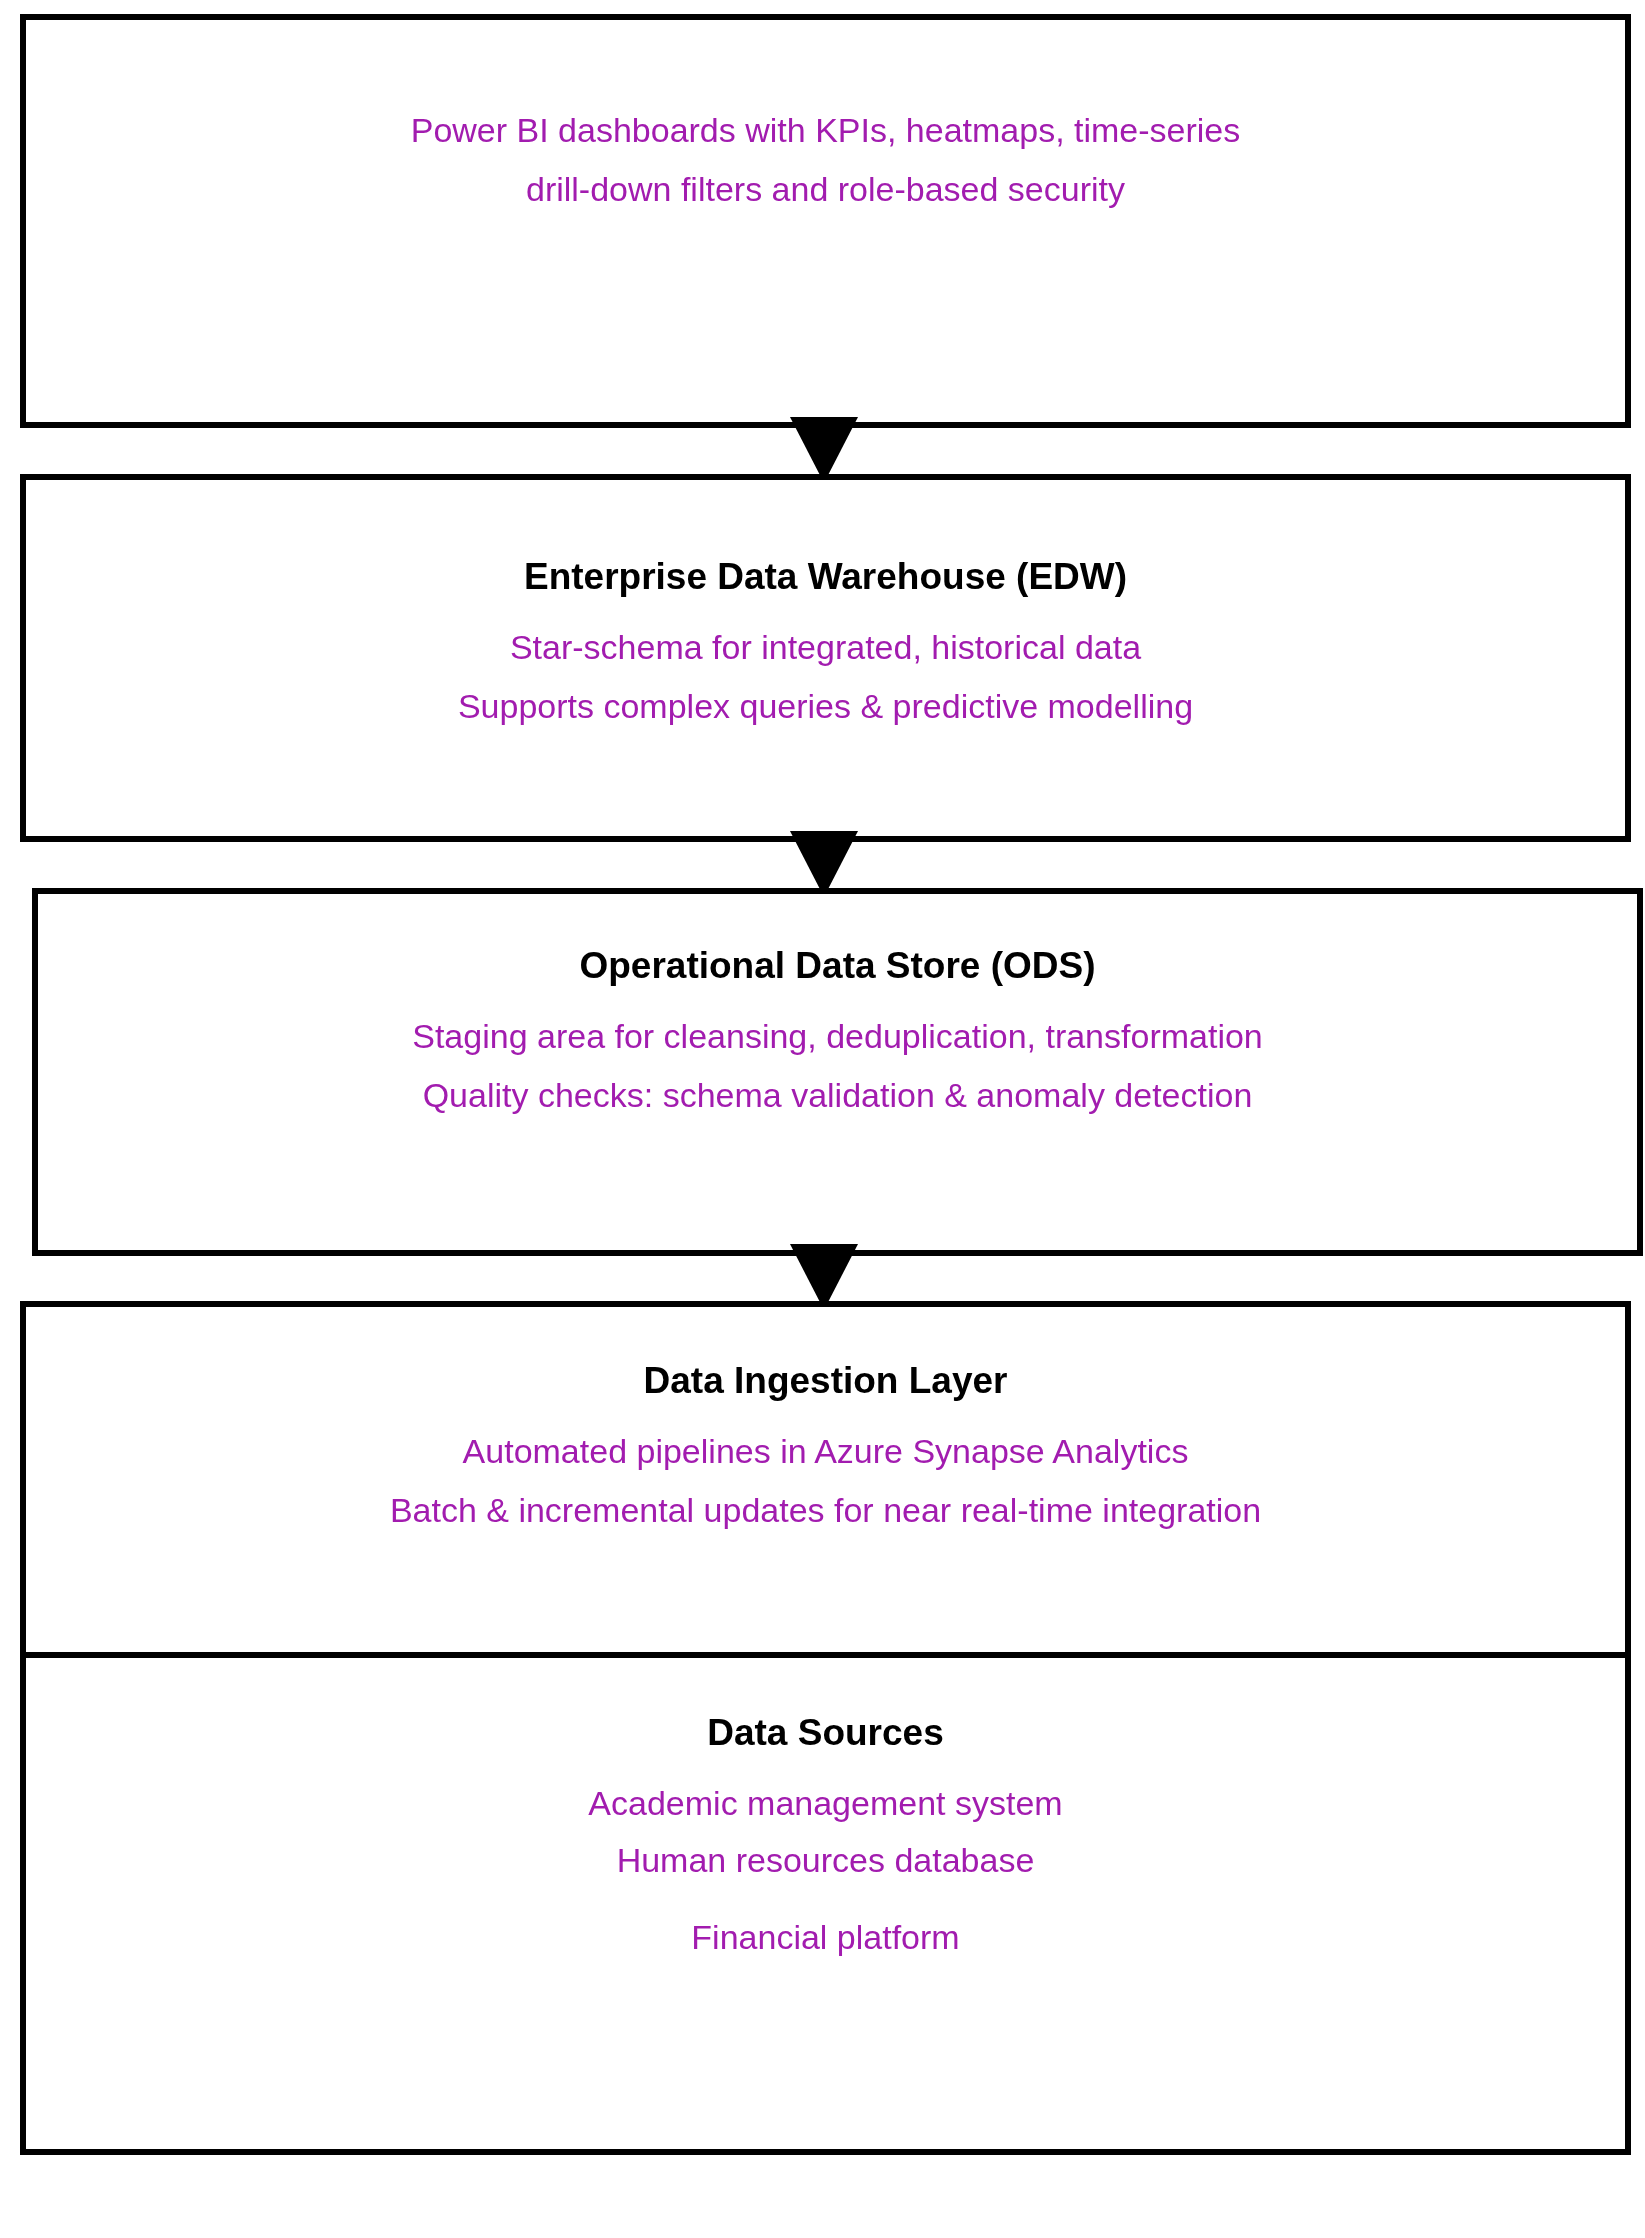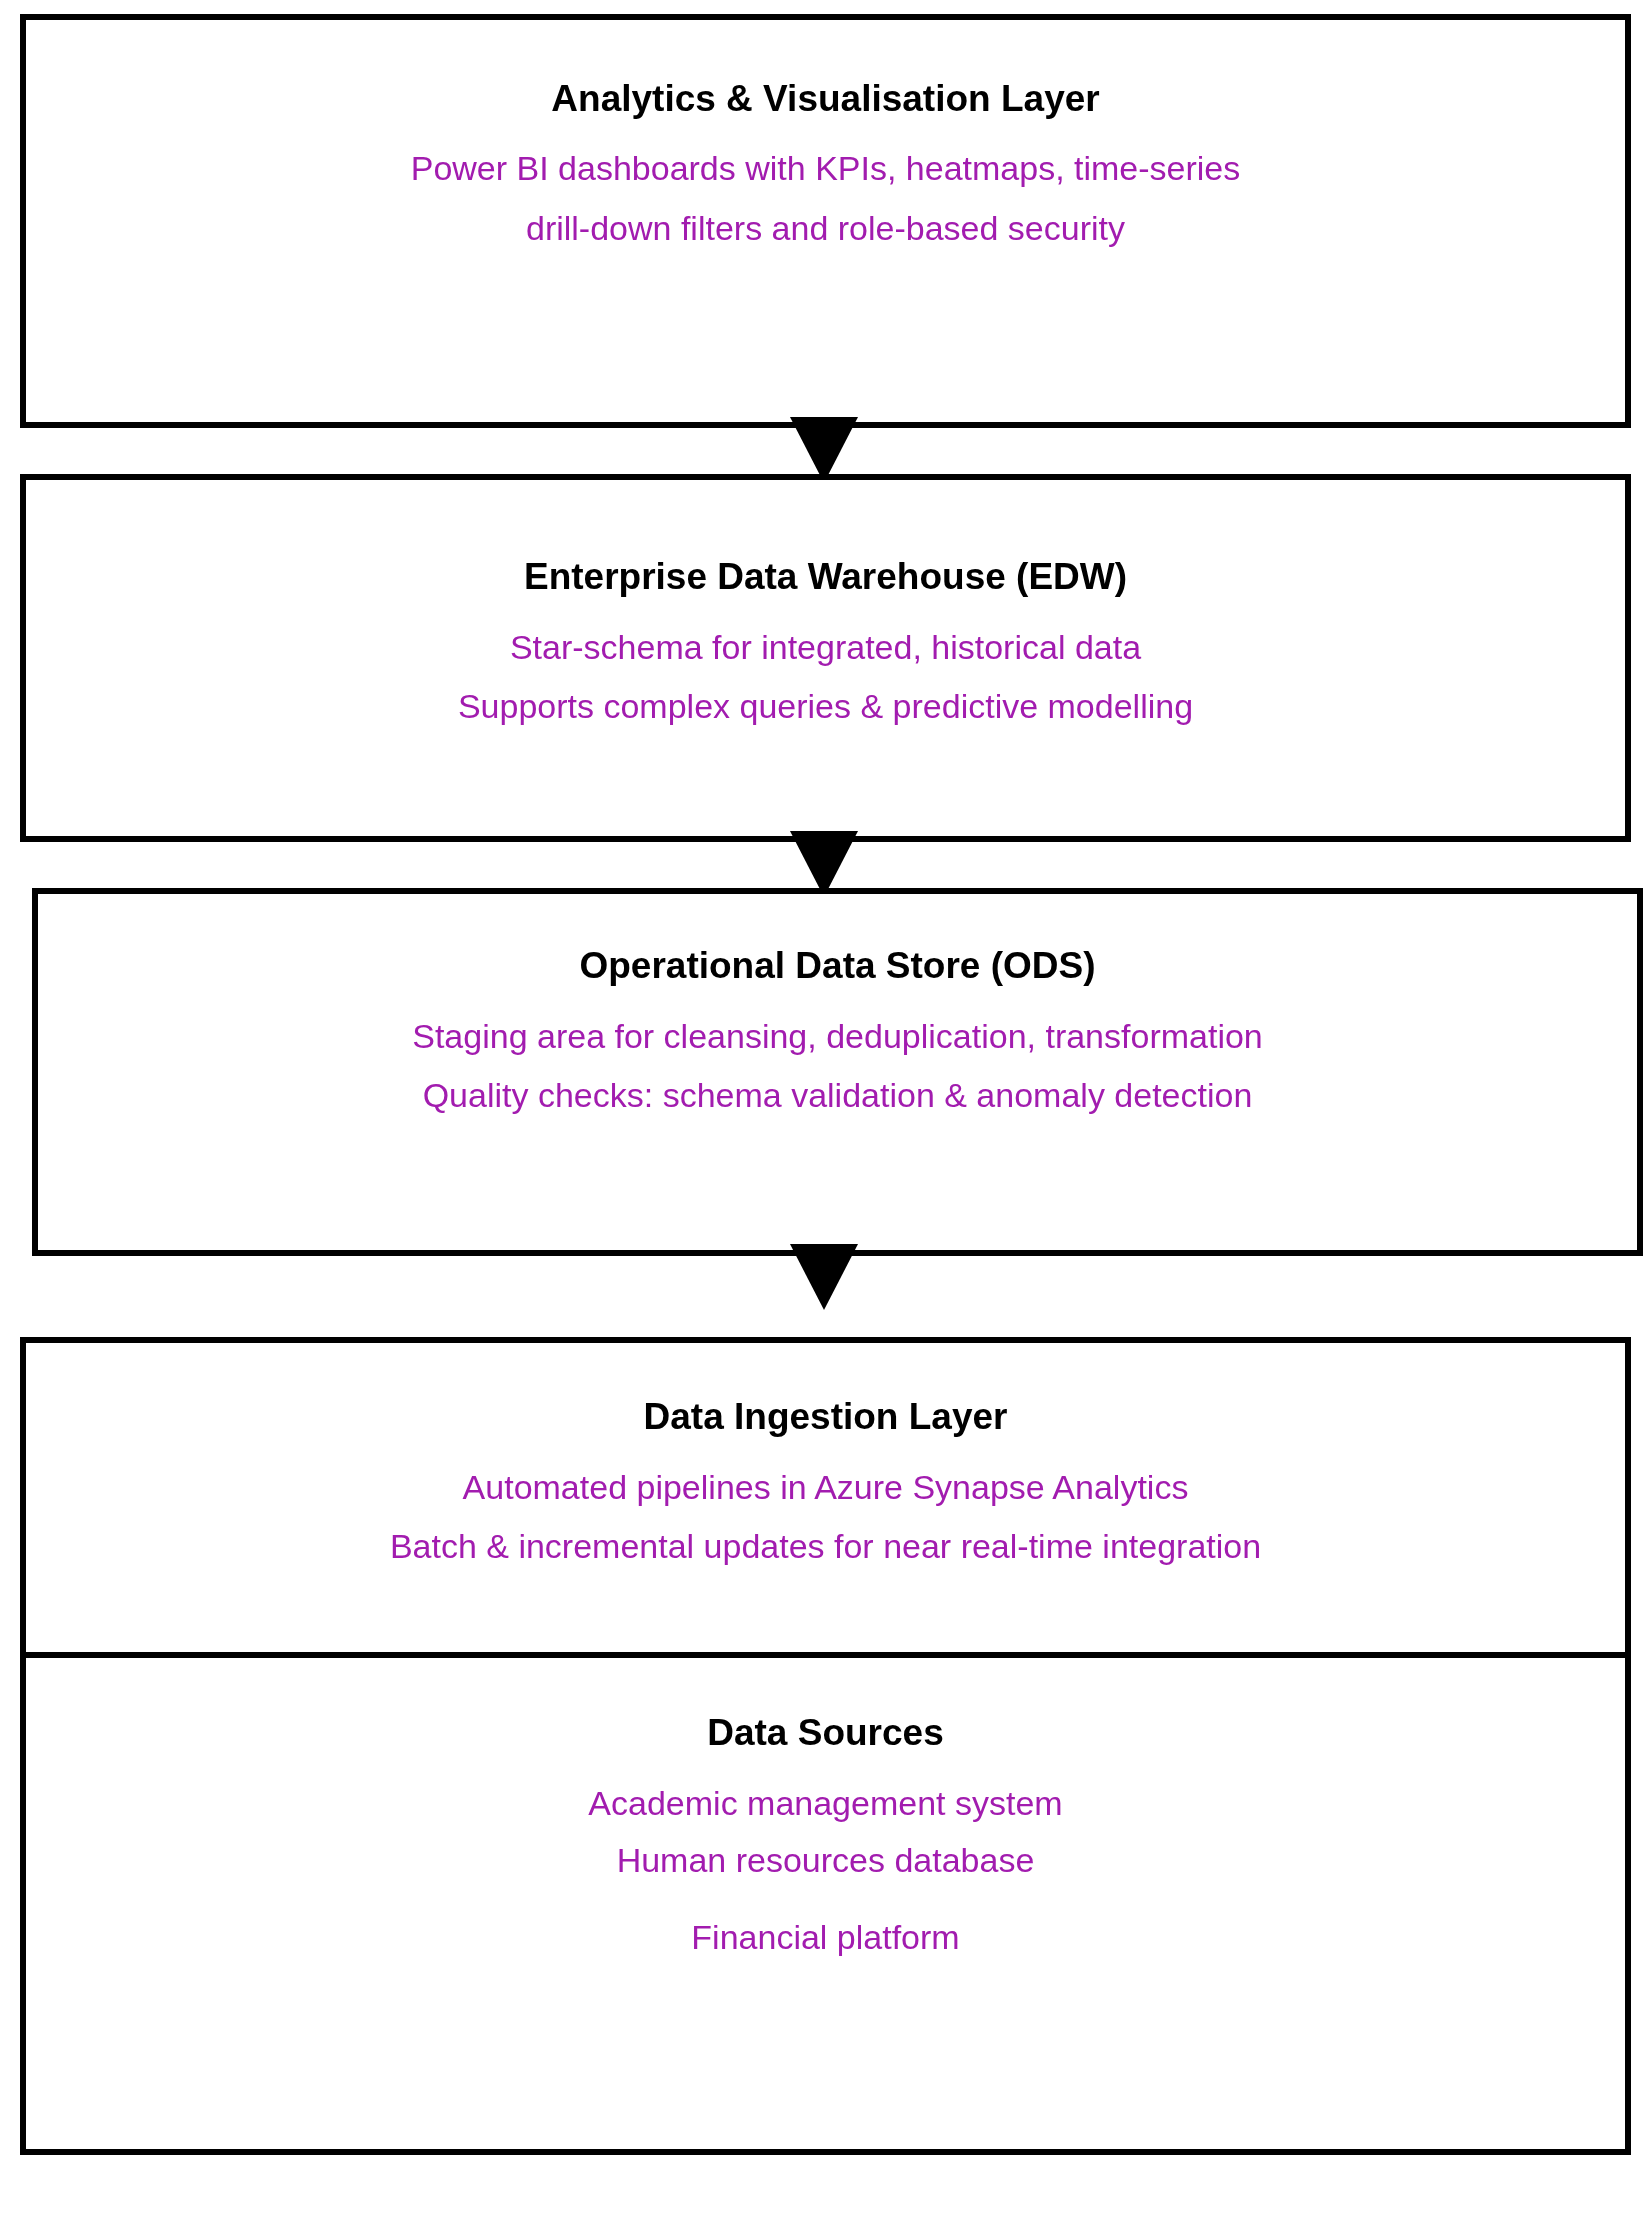--- a/index.html
+++ b/index.html
@@ -44,21 +44,21 @@
     width: 0;
     height: 0;
     border-left: 34px solid transparent;
     border-right: 34px solid transparent;
     border-top: 66px solid #000000;
   }
   
   #box-analytics   { top: 13.6px;   height: 414px; }
   #box-edw         { top: 474px;  height: 368px; }
   #box-ods         { top: 888px; height: 368px; margin-left: 12px; }
-  #box-ingestion   { top: 1337px; height: 369px; }
+  #box-ingestion   { top: 1301px; height: 369px; }
   #box-sources     { top: 1652px; height: 503px; }
 
   
   .tpad-1 { padding-top: 60px; }
   .tpad-2 { padding-top: 78px; }
   .tpad-3 { padding-top: 53px; }
   .tpad-4 { padding-top: 55px; }
   .tpad-5 { padding-top: 56px; }
 
   .gap-after-title { height: 33px; }
@@ -71,21 +71,20 @@
   #arrow-3 { left: 790px; top: 1244px; }
   #arrow-4 { left: 790px; top: 1658px; }
 </style>
 </head>
 <body>
 
 <div id="canvas">
 
   <div class="layer-box" id="box-analytics">
     <div class="tpad-1">
-      <div class="layer-title">Analytics &amp; Visualisation Layer</div>
       <div class="gap-after-title"></div>
       <div class="layer-line">Power BI dashboards with KPIs, heatmaps, time-series</div>
       <div class="gap-between-lines"></div>
       <div class="layer-line">drill-down filters and role-based security</div>
     </div>
   </div>
 
   <div class="arrow-down" id="arrow-1"></div>
 
   <div class="layer-box" id="box-edw">

